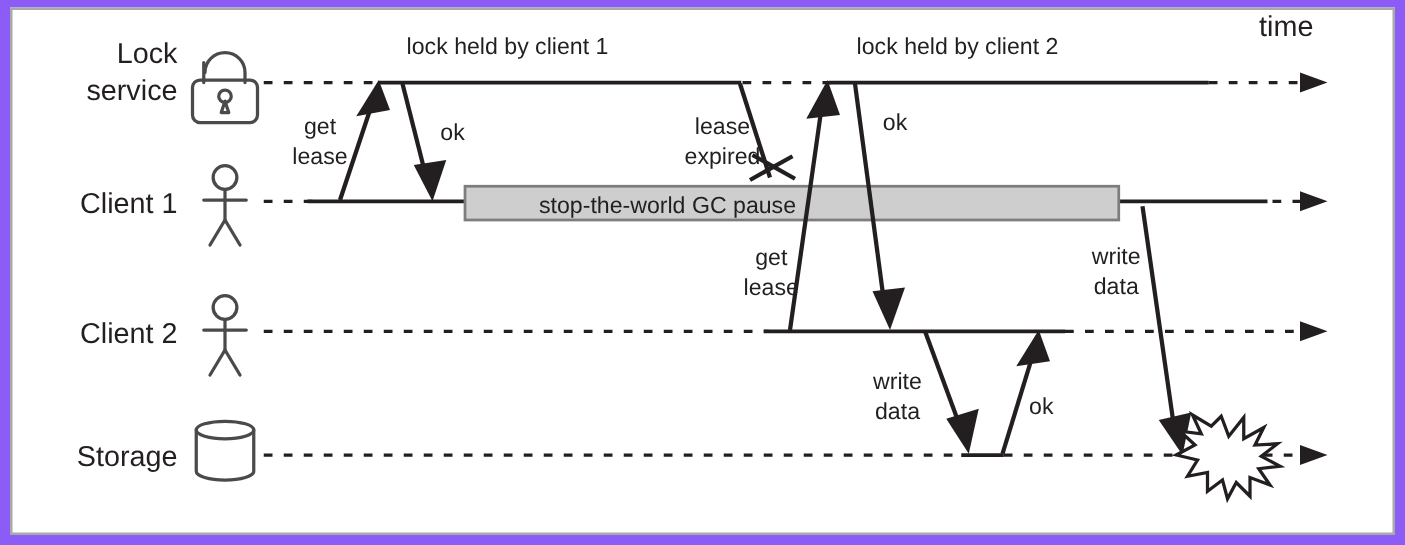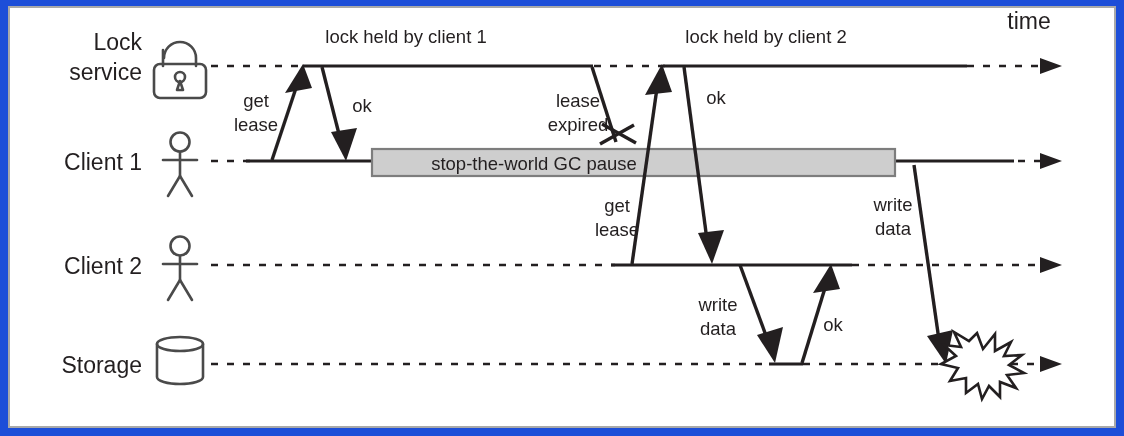--- a/index.html
+++ b/index.html
@@ -7,21 +7,21 @@
     padding: 0;
     background: #ffffff;
   }
   body {
     font-family: "Liberation Sans", sans-serif;
   }
   #figure {
     position: relative;
     width: 1124px;
     height: 436px;
-    background: #1d4ed8;
+    background: #8b5cf6;
     box-sizing: border-box;
     overflow: hidden;
   }
   #frame {
     position: absolute;
     left: 8px;
     top: 6px;
     width: 1108px;
     height: 422px;
     border: 2px solid #a9a9a9;

